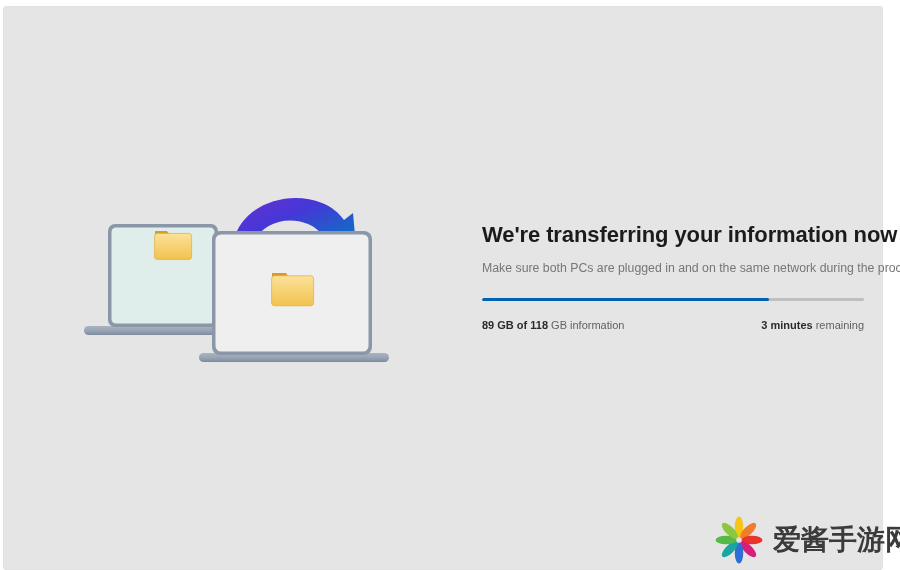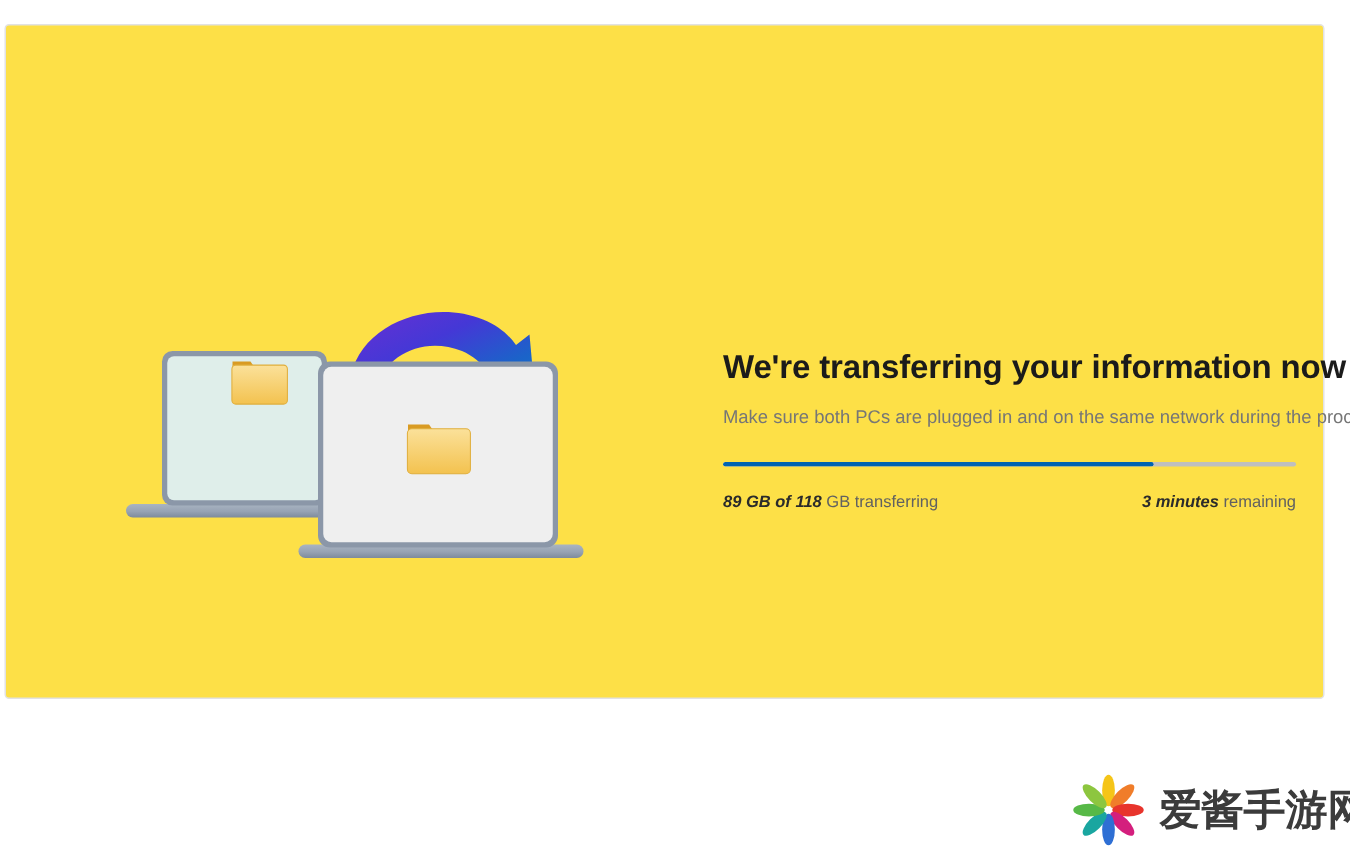--- a/index.html
+++ b/index.html
@@ -16,24 +16,24 @@
     position: relative;
     width: 900px;
     height: 570px;
     background: #ffffff;
   }
 
   
   #app-window {
     position: absolute;
     left: 3px;
-    top: 16px;
+    top: 6px;
     width: 880px;
-    height: 450px;
-    background: #fde047;
+    height: 564px;
+    background: #e5e5e5;
     border: 1px solid #e2e2e2;
     border-radius: 3px;
   }
 
   
   #illustration {
     position: absolute;
     left: 70px;
     top: 178px;
     width: 330px;
@@ -88,21 +88,21 @@
   #progress-status {
     margin-top: 17px;
     display: flex;
     justify-content: space-between;
     align-items: baseline;
     font-size: 11px;
     color: #4a4a4a;
     line-height: 15px;
     white-space: nowrap;
   }
-  .status-strong { font-weight: 700; color: #2b2b2b; font-style: italic; }
+  .status-strong { font-weight: 700; color: #2b2b2b; }
   .status-weak   { font-weight: 400; color: #616161; }
 
   
   #watermark {
     position: absolute;
     left: 714px;
     top: 515px;
     display: flex;
     align-items: center;
     gap: 9px;
@@ -189,21 +189,21 @@
 
       <h1 id="page-title">We're transferring your information now</h1>
 
       <p id="page-subtitle">Make sure both PCs are plugged in and on the same network during the process.</p>
 
       <div id="progress-track">
         <div id="progress-fill" style="width: 75%;"></div>
       </div>
 
       <div id="progress-status">
-        <div><span class="status-strong">89 GB of 118</span><span class="status-weak"> GB transferring</span></div>
+        <div><span class="status-strong">89 GB of 118</span><span class="status-weak"> GB information</span></div>
 
         <div><span class="status-strong">3 minutes</span><span class="status-weak"> remaining</span></div>
       </div>
 
     </div>
   </div>
 
   <div id="watermark">
     <svg id="watermark-logo" viewBox="0 0 100 100" xmlns="http://www.w3.org/2000/svg" aria-hidden="true">
       <g transform="translate(50,50)">

